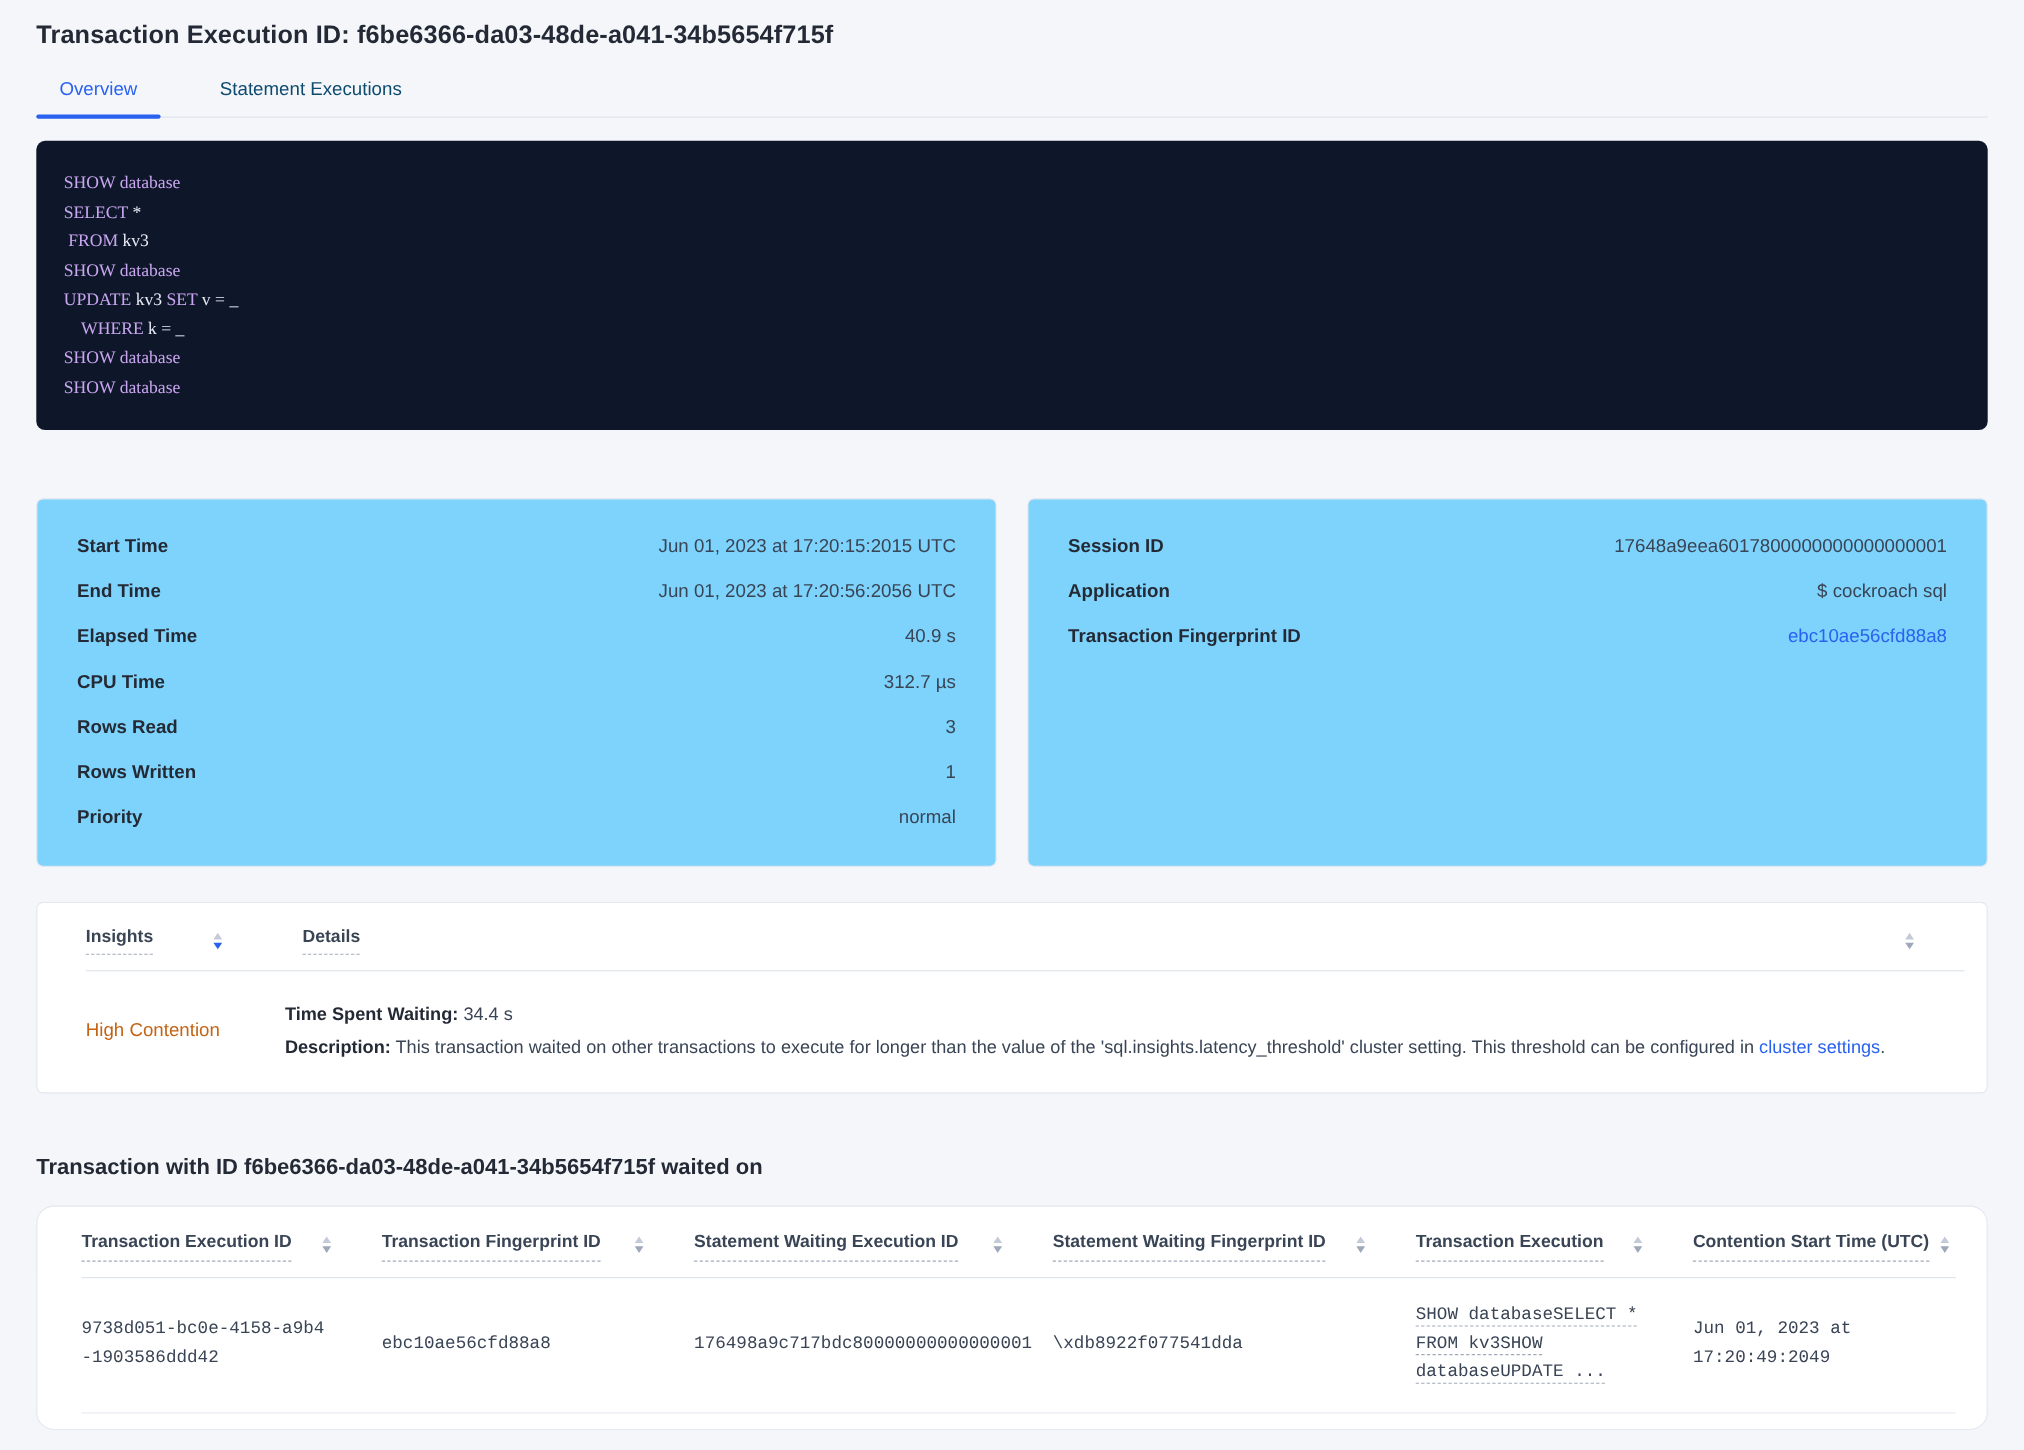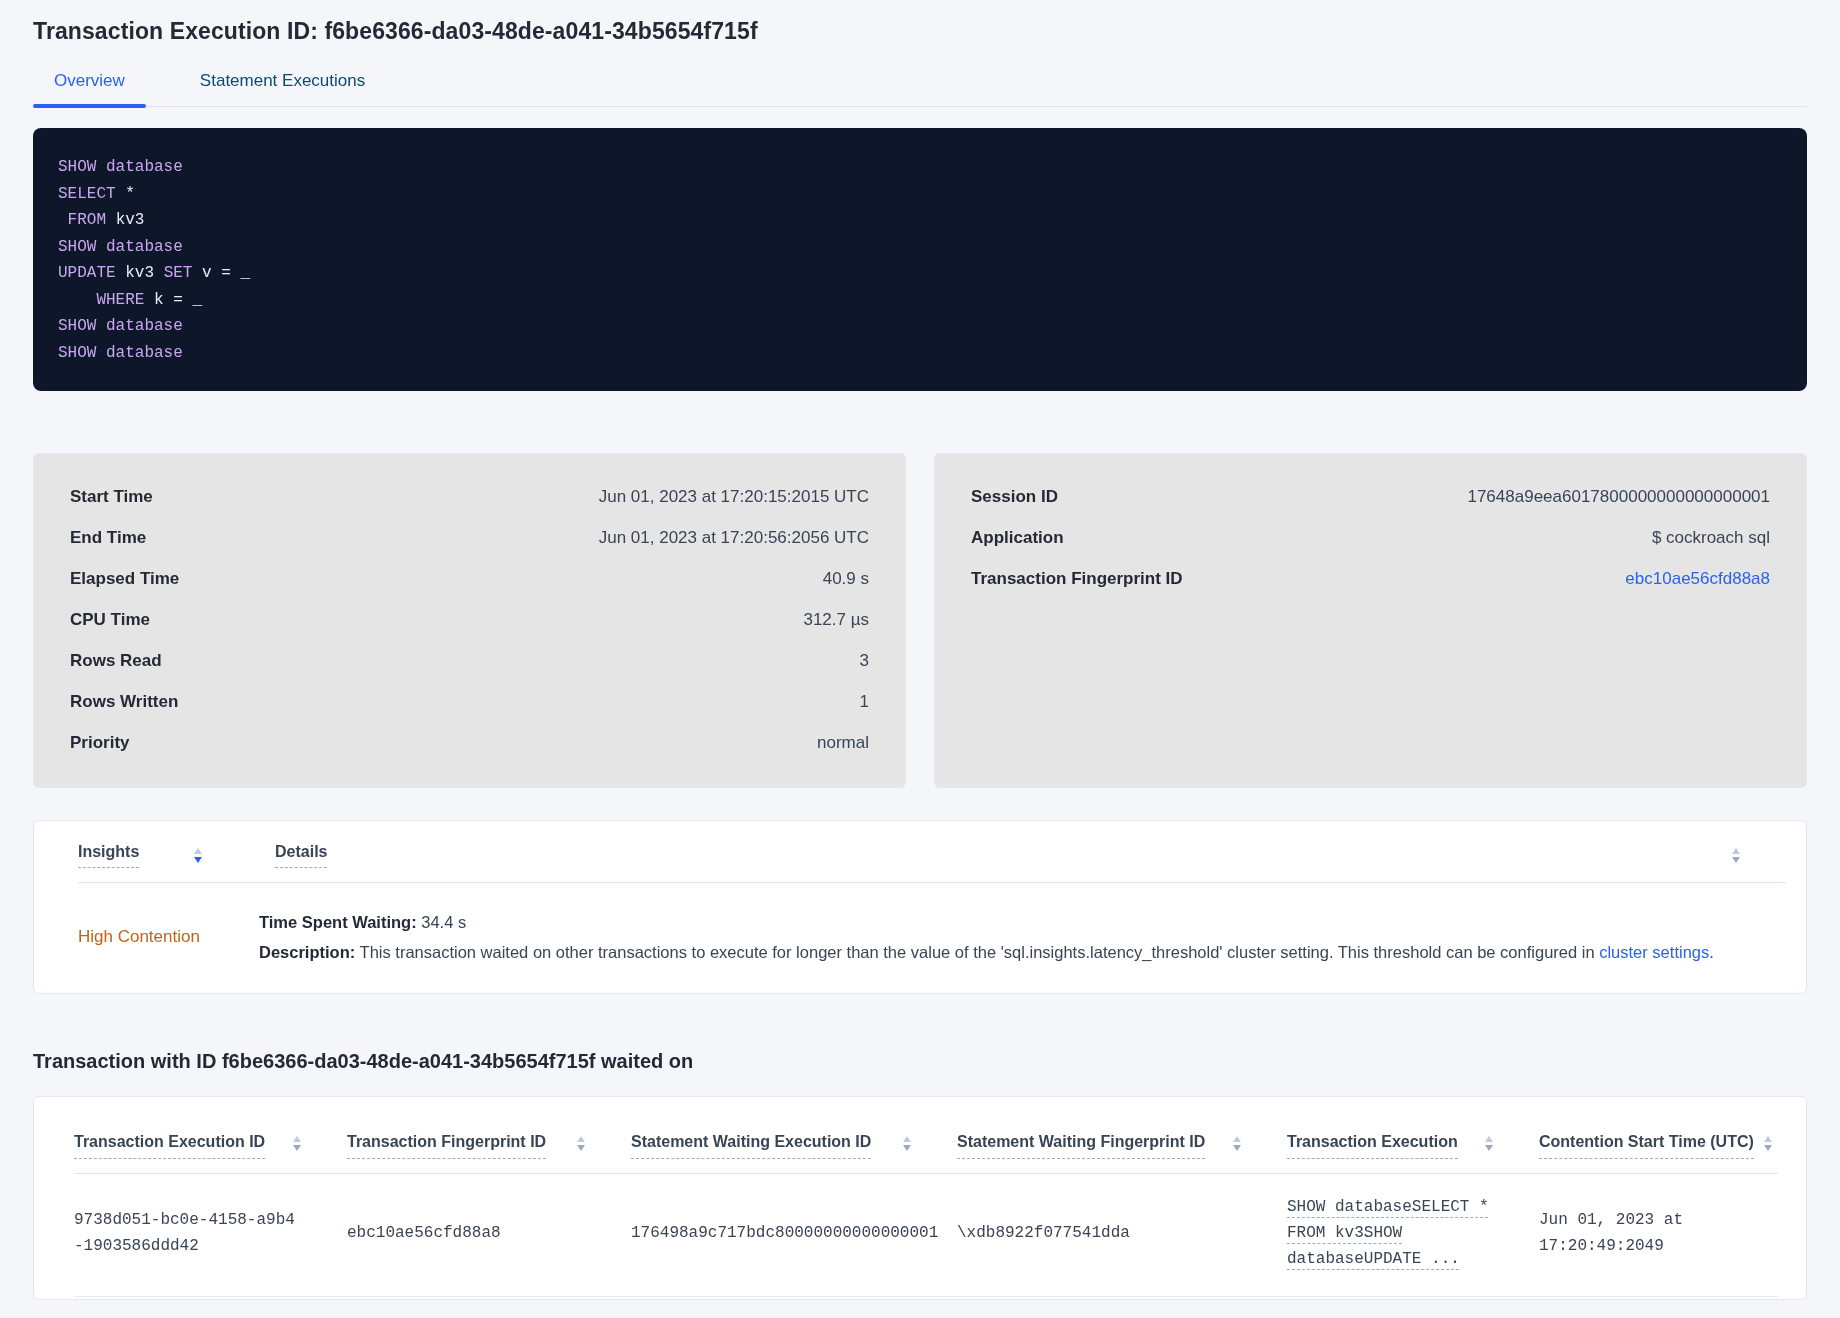--- a/index.html
+++ b/index.html
@@ -44,37 +44,37 @@
 
   
   .sql-box {
     margin-top:21px;
     background:#0E1729;
     border-radius:8px;
     padding:26px 25px 24px;
     height:263px;
   }
   .sql-line {
-    font-family:Liberation Mono, monospace;
+    font-family:Liberation Serif, serif;
     font-size:16px;
     line-height:26.5px;
     white-space:pre;
   }
   .tok-kw { color:#C9A6F0; }
   .tok-id { color:#E9EBF7; }
 
   
   .cards {
     margin-top:62px;
     display:grid;
     grid-template-columns:1fr 1fr;
     gap:28px;
   }
   .card {
-    background:#e5e5e5;
+    background:#7dd3fc;
     border:1px solid #E2E7F0;
     border-radius:6px;
     padding:22px 36px 24px;
   }
   .kv-row {
     display:flex;
     justify-content:space-between;
     align-items:baseline;
     padding:10.5px 0;
   }
@@ -148,22 +148,22 @@
   .section-title {
     margin-top:56px;
     font-size:20px;
     font-weight:700;
     color:#242A35;
   }
   .waited-card {
     margin-top:23px;
     background:#fff;
     border:1px solid #E2E7F0;
-    border-radius:6px;
-    padding:36px 28px 18px 40px;
+    border-radius:16px;
+    padding:24px 28px 18px 40px;
     height:204px;
     overflow:hidden;
   }
   .wt-grid {
     display:grid;
     grid-template-columns:273px 284px 326px 330px 252px 1fr;
   }
   .wt-header { border-bottom:1px solid #DDE3EC; padding-bottom:14px; }
   .wt-th { display:flex; align-items:flex-start; padding-right:42px; }
   .wt-th .sorter { margin-left:auto; margin-top:0; }

